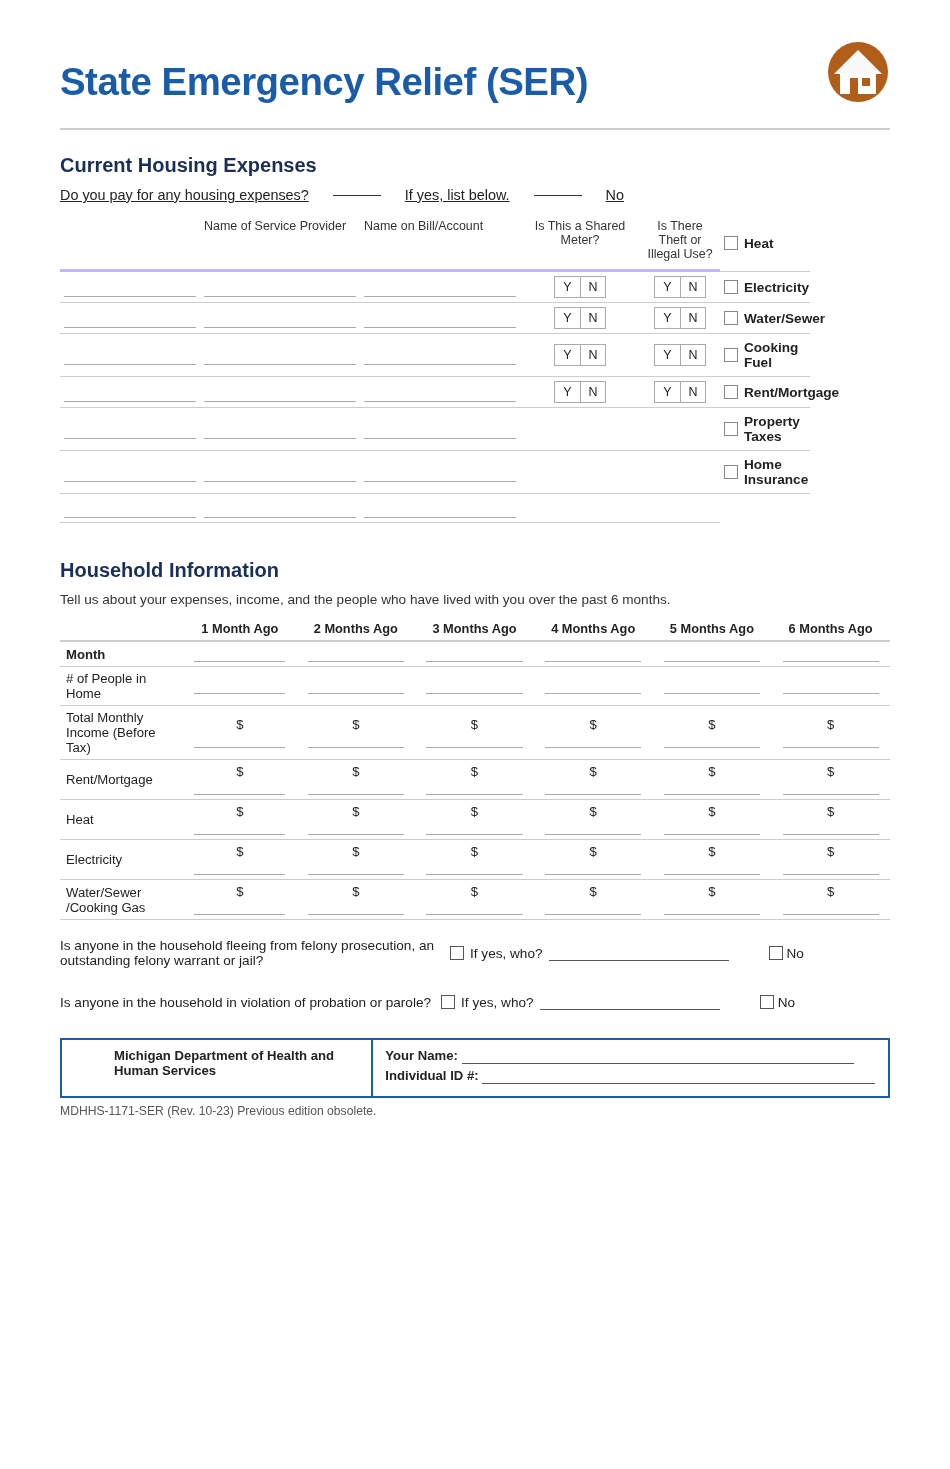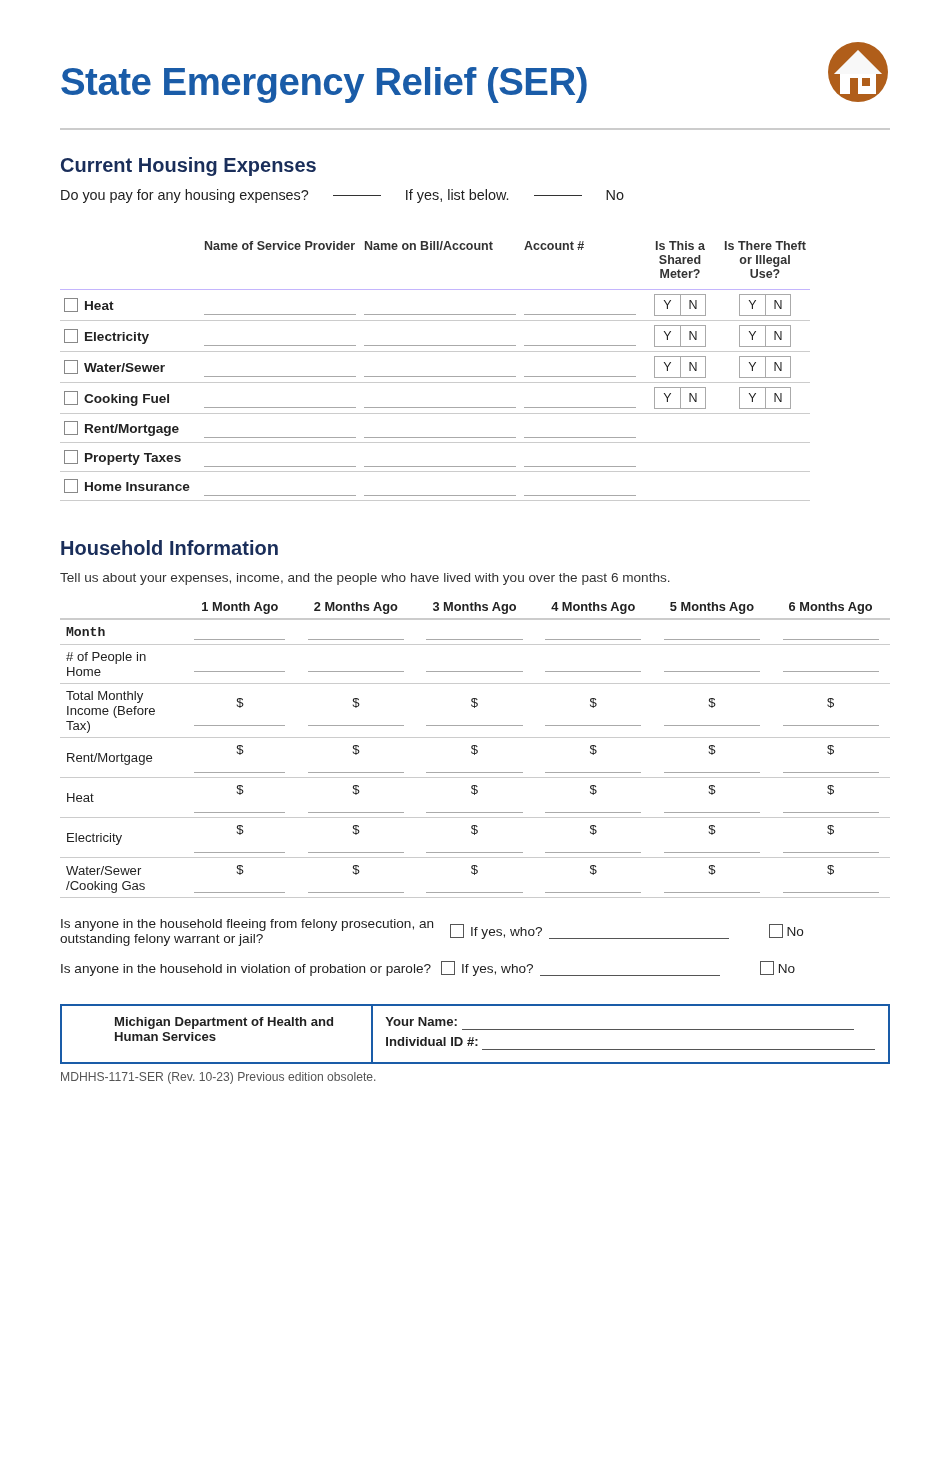--- a/index.html
+++ b/index.html
@@ -41,20 +41,21 @@
       margin-bottom: 10px;
     }
 
     
     .question-row {
       display: flex;
       align-items: center;
       gap: 20px;
       margin-bottom: 12px;
       font-size: 0.9rem;
+      text-decoration: underline;
     }
     .inline-line {
       display: inline-block;
       width: 48px;
       border-bottom: 1.5px solid #333;
       margin: 0 4px;
       vertical-align: bottom;
     }
     .row-checkbox {
       display: inline-block;
@@ -88,21 +89,21 @@
     .hh-table tbody tr td:first-child { text-align: left; font-size: 0.82rem; }
     .hh-table tbody tr td .hh-input {
       width: 90%;
       border: none;
       border-bottom: 1px solid #aaa;
       outline: none;
       font-size: 0.82rem;
       background: transparent;
       text-align: center;
     }
-    .hh-table tbody tr.bold-row td:first-child { font-weight: 700; font-family: Liberation Mono, monospace; }
+    .hh-table tbody tr.bold-row td:first-child { font-weight: 700; }
 
     
     .question-block {
       margin-top: 14px;
       font-size: 0.85rem;
       display: flex;
       align-items: center;
       gap: 10px;
       flex-wrap: wrap;
     }
@@ -170,25 +171,24 @@
       margin-bottom: 10px;
       color: #333;
     }
     .expenses-grid {
       display: grid;
       grid-template-columns: 140px 160px 160px 120px 80px 90px;
       gap: 0;
     }
     .exp-header {
       font-size: 0.78rem;
-      font-weight: 700;
+      font-weight: 400;
       padding: 4px 4px 8px 4px;
-      border-bottom: 1px solid #c4b5fd;
+      border-bottom: 3px solid #c4b5fd;
       color: #333;
-      margin-top: 20px;
     }
     .exp-header.center { text-align: center; }
     .exp-row-label {
       display: flex;
       align-items: center;
       gap: 6px;
       font-weight: 600;
       font-size: 0.85rem;
       padding: 6px 4px;
       border-bottom: 1px solid #ccc;
@@ -244,21 +244,20 @@
     <span>If yes, list below.</span>
     <span class="inline-line"></span>
     <span>No</span>
   </div>
 
   <div class="expenses-grid">
 
     <div class="exp-header"></div>
     <div class="exp-header">Name of Service Provider</div>
     <div class="exp-header">Name on Bill/Account</div>
-    <div class="exp-header">Account #</div>
     <div class="exp-header center">Is This a Shared Meter?</div>
     <div class="exp-header center">Is There Theft or Illegal Use?</div>
 
     <div class="exp-row-label">
       <span class="row-checkbox"></span>
       <span>Heat</span>
     </div>
     <div class="exp-row-cell">
         <input type="text" style="">
       </div>
@@ -506,21 +505,21 @@
     <span class="no-checkbox"></span>
     <span>If yes, who?</span>
     <input class="if-yes-input" type="text" style="">
   </div>
   <div class="no-box">
     <span class="no-checkbox"></span>
     <span>No</span>
   </div>
 </div>
 
-<div class="question-block" style="margin-top: 14px;">
+<div class="question-block" style="margin-top: 26px;">
   <span class="q-text">Is anyone in the household in violation of probation or parole?</span>
   <div class="if-yes-area">
     <span class="no-checkbox"></span>
     <span>If yes, who?</span>
     <input class="if-yes-input" type="text" style="">
   </div>
   <div class="no-box">
     <span class="no-checkbox"></span>
     <span>No</span>
   </div>

